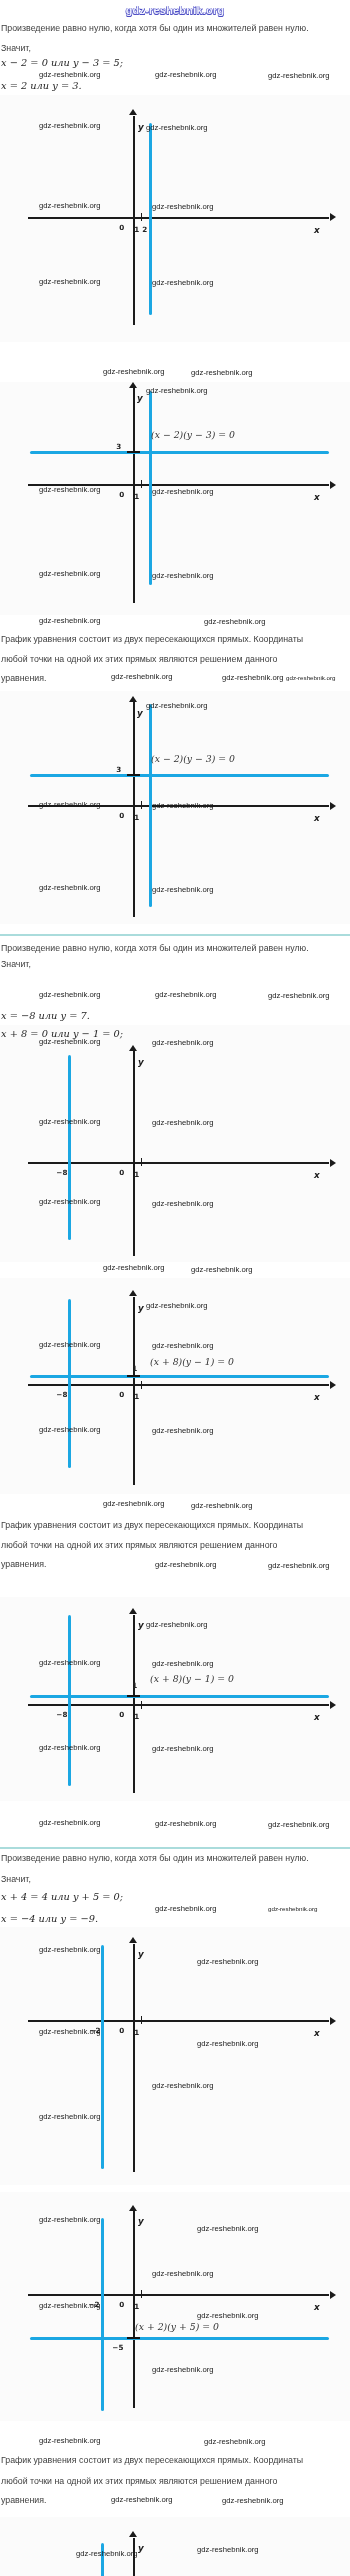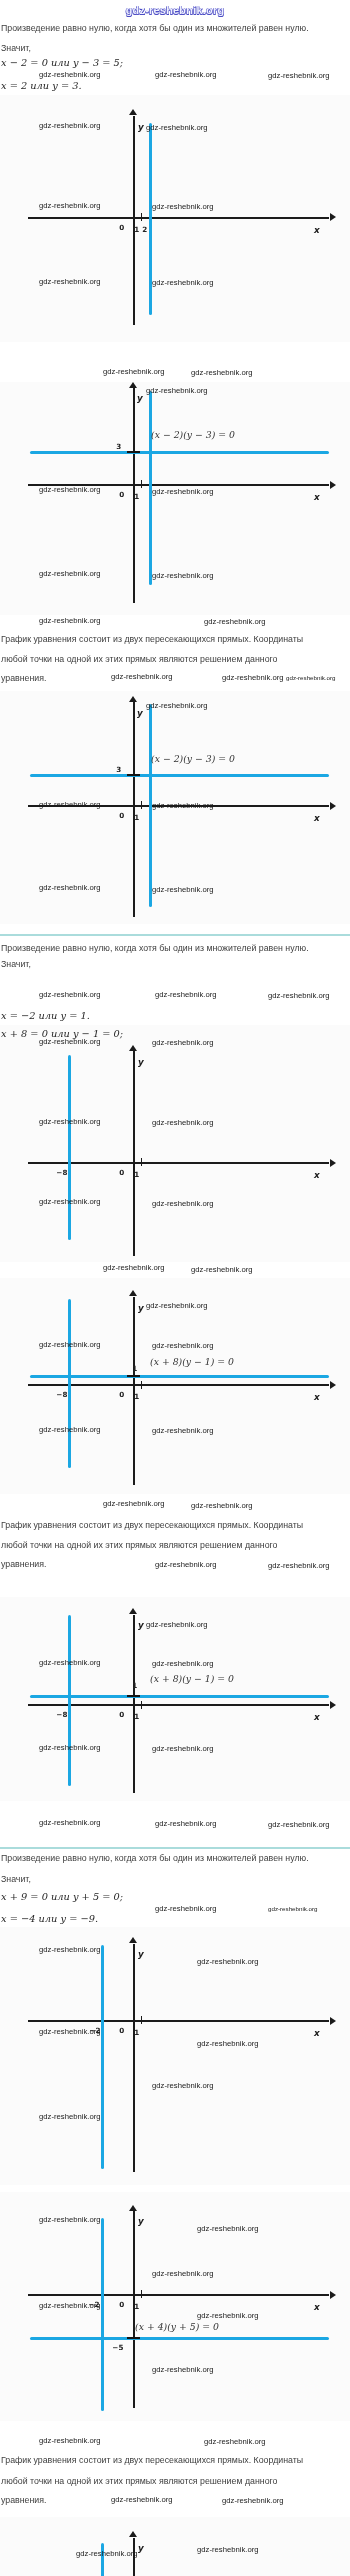--- a/index.html
+++ b/index.html
@@ -98,21 +98,21 @@
     <div class="tmark" style="left:141px;top:110px"></div>
     <div class="tick" style="left:117px;top:120px;width:7.2px">0</div>
     <div class="tick" style="left:132px;top:122px;width:7.2px">1</div>
   </div>
 
   <div class="sep" style="top:934px"></div>
 
   <div class="body-text" style="top:943px">Произведение равно нулю, когда хотя бы один из множителей равен нулю.</div>
   <div class="body-text" style="top:959px">Значит,</div>
   <div class="mathline" style="top:1028px">x + 8 = 0 или y − 1 = 0;</div>
-  <div class="mathline" style="top:1010px">x = −2 или y = 1.</div>
+  <div class="mathline" style="top:1010px">x = −8 или y = 7.</div>
 
   <div class="panel" style="top:1025px;height:237px">
     <div class="arrU" style="left:129px;top:19.6px"></div>
     <div class="yax" style="left:133px;top:26px;height:205px"></div>
     <div class="axlet" style="left:138px;top:32px">y</div>
     <div class="xax" style="left:28px;top:137px;width:301px"></div>
     <div class="arrR" style="left:330px;top:134px"></div>
     <div class="axlet" style="left:314px;top:145px">x</div>
     <div class="tmark" style="left:141px;top:133px"></div>
     <div class="vline" style="left:68px;top:30px;height:185px"></div>
@@ -158,21 +158,21 @@
     <div class="tmark" style="left:141px;top:104px"></div>
     <div class="tick" style="left:54px;top:113px;width:13.4px">−8</div>
     <div class="tick" style="left:117px;top:113px;width:7.2px">0</div>
     <div class="tick" style="left:132px;top:115px;width:7.2px">1</div>
   </div>
 
   <div class="sep" style="top:1847px"></div>
 
   <div class="body-text" style="top:1853px">Произведение равно нулю, когда хотя бы один из множителей равен нулю.</div>
   <div class="body-text" style="top:1874px">Значит,</div>
-  <div class="mathline" style="top:1891px">x + 9 = 0 или y + 5 = 0;</div>
+  <div class="mathline" style="top:1891px">x + 4 = 4 или y + 5 = 0;</div>
   <div class="mathline" style="top:1913px">x = −4 или y = −9.</div>
 
   <div class="panel" style="top:1927px;height:258px">
     <div class="arrU" style="left:129px;top:10.3px"></div>
     <div class="yax" style="left:133px;top:16.5px;height:228px"></div>
     <div class="axlet" style="left:138px;top:21.6px">y</div>
     <div class="xax" style="left:28px;top:93px;width:301px"></div>
     <div class="arrR" style="left:330px;top:90px"></div>
     <div class="axlet" style="left:314px;top:101px">x</div>
     <div class="tmark" style="left:141px;top:89px"></div>
@@ -186,21 +186,21 @@
     <div class="arrU" style="left:129px;top:13px"></div>
     <div class="yax" style="left:133px;top:19px;height:197px"></div>
     <div class="axlet" style="left:138px;top:24px">y</div>
     <div class="xax" style="left:28px;top:102px;width:301px"></div>
     <div class="arrR" style="left:330px;top:99px"></div>
     <div class="axlet" style="left:314px;top:110px">x</div>
     <div class="tmark" style="left:141px;top:98px"></div>
     <div class="tick" style="left:86px;top:108px;width:13.4px">−2</div>
     <div class="tick" style="left:117px;top:108px;width:7.2px">0</div>
     <div class="tick" style="left:132px;top:110px;width:7.2px">1</div>
-    <div class="eqlab" style="left:177px;top:129px">(x + 4)(y + 5) = 0</div>
+    <div class="eqlab" style="left:177px;top:129px">(x + 2)(y + 5) = 0</div>
     <div class="hline" style="left:30px;top:145px;width:299px"></div>
     <div class="dash" style="left:127px;top:145px"></div>
     <div class="tick" style="left:110px;top:151px;width:13.4px">−5</div>
     <div class="vline" style="left:101px;top:26px;height:193px"></div>
   </div>
 
   <div class="body-text" style="top:2455px">График уравнения состоит из двух пересекающихся прямых. Координаты</div>
   <div class="body-text" style="top:2476px">любой точки на одной их этих прямых являются решением данного</div>
   <div class="body-text" style="top:2495px">уравнения.</div>
 

